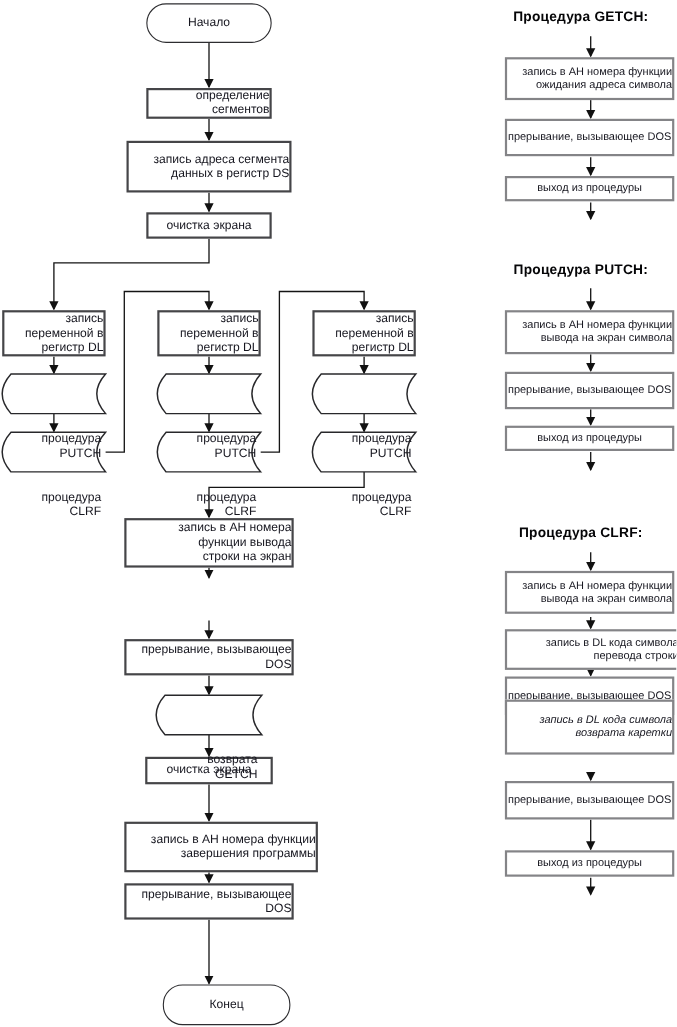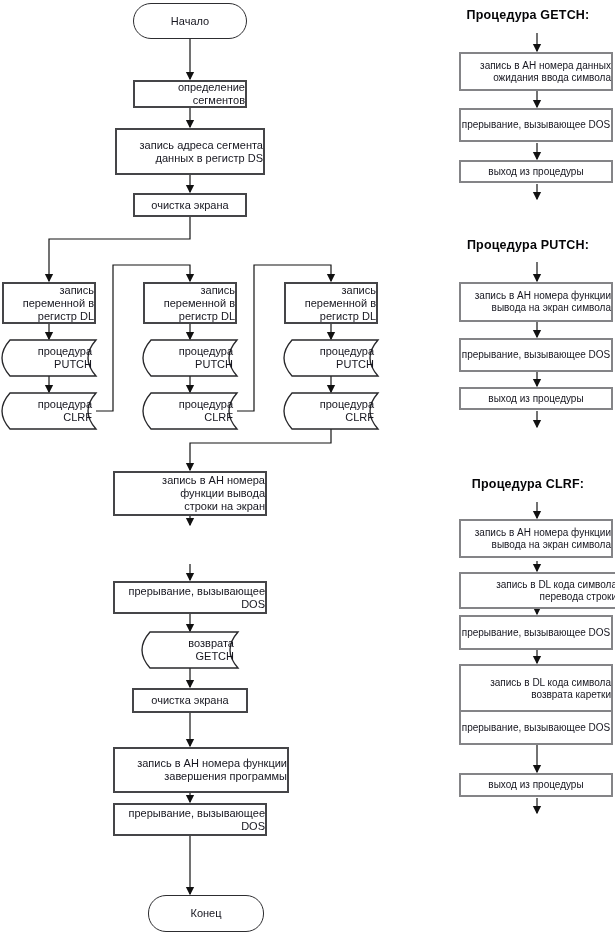--- a/index.html
+++ b/index.html
@@ -17,21 +17,21 @@
     box-sizing:border-box;
     display:flex;align-items:center;justify-content:center;
     text-align:right;
     background:#ffffff;
     z-index:2;
     font-size:11px;line-height:13px;
   }
   .rect-main{border:2px solid #454548;}
   .rect-proc{border:2px solid #848487;font-size:10px;line-height:12px;}
   .terminator{border:1.4px solid #2d2d30;border-radius:18px;}
-  .stored-label{background:transparent;z-index:3;}
+  .stored-label{background:transparent;z-index:3;margin-top:48px;}
   .proc-title{
     position:absolute;z-index:2;
     font-size:12.5px;font-weight:bold;color:#050507;
     text-align:center;letter-spacing:0.2px;
   }
 </style>
 </head>
 <body>
 
 <div id="canvas">
@@ -111,30 +111,30 @@
 
   <div class="node rect-main" style="left:113px;top:471px;width:154px;height:45px;padding-left:32px;">запись в AH номера функции вывода строки на экран</div>
   <div class="node rect-main" style="left:113px;top:581px;width:154px;height:33px;">прерывание, вызывающее DOS</div>
   <div class="node stored-label" style="left:148px;top:632px;width:86px;height:36px;">возврата GETCH</div>
   <div class="node rect-main" style="left:132px;top:688px;width:116px;height:25px;">очистка экрана</div>
   <div class="node rect-main" style="left:113px;top:747px;width:176px;height:46px;">запись в AH номера функции завершения программы</div>
   <div class="node rect-main" style="left:113px;top:803px;width:154px;height:33px;">прерывание, вызывающее DOS</div>
   <div class="node terminator" style="left:148px;top:895px;width:116px;height:37px;">Конец</div>
 
   <div class="proc-title" style="left:420px;top:8px;width:216px;">Процедура GETCH:</div>
-  <div class="node rect-proc" style="left:459px;top:52px;width:154px;height:39px;">запись в AH номера данных ожидания ввода символа</div>
+  <div class="node rect-proc" style="left:459px;top:52px;width:154px;height:39px;">запись в AH номера функции ожидания адреса символа</div>
   <div class="node rect-proc" style="left:459px;top:108px;width:154px;height:34px;">прерывание, вызывающее DOS</div>
   <div class="node rect-proc" style="left:459px;top:160px;width:154px;height:23px;">выход из процедуры</div>
 
   <div class="proc-title" style="left:420px;top:238px;width:216px;">Процедура PUTCH:</div>
   <div class="node rect-proc" style="left:459px;top:282px;width:154px;height:40px;">запись в AH номера функции вывода на экран символа</div>
   <div class="node rect-proc" style="left:459px;top:338px;width:154px;height:34px;">прерывание, вызывающее DOS</div>
   <div class="node rect-proc" style="left:459px;top:387px;width:154px;height:23px;">выход из процедуры</div>
 
   <div class="proc-title" style="left:420px;top:477px;width:216px;">Процедура CLRF:</div>
   <div class="node rect-proc" style="left:459px;top:519px;width:154px;height:39px;">запись в AH номера функции вывода на экран символа</div>
   <div class="node rect-proc" style="left:459px;top:572px;width:160px;height:37px;">запись в DL кода символа перевода строки</div>
   <div class="node rect-proc" style="left:459px;top:615px;width:154px;height:35px;">прерывание, вызывающее DOS</div>
-  <div class="node rect-proc" style="left:459px;top:664px;width:154px;height:50px;">запись в DL кода символа возврата каретки</div>
+  <div class="node rect-proc" style="left:459px;top:636px;width:154px;height:50px;font-style:italic;">запись в DL кода символа возврата каретки</div>
   <div class="node rect-proc" style="left:459px;top:710px;width:154px;height:35px;">прерывание, вызывающее DOS</div>
   <div class="node rect-proc" style="left:459px;top:773px;width:154px;height:24px;">выход из процедуры</div>
 
 </div>
 
 </body></html>

